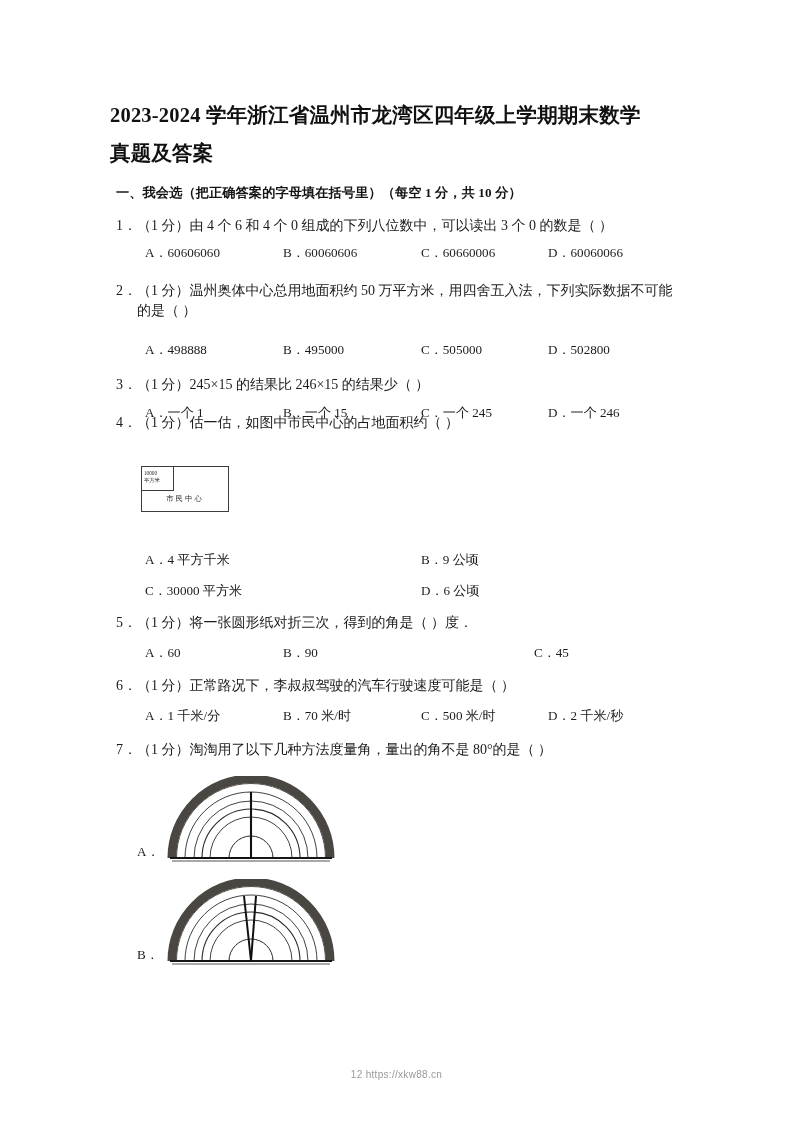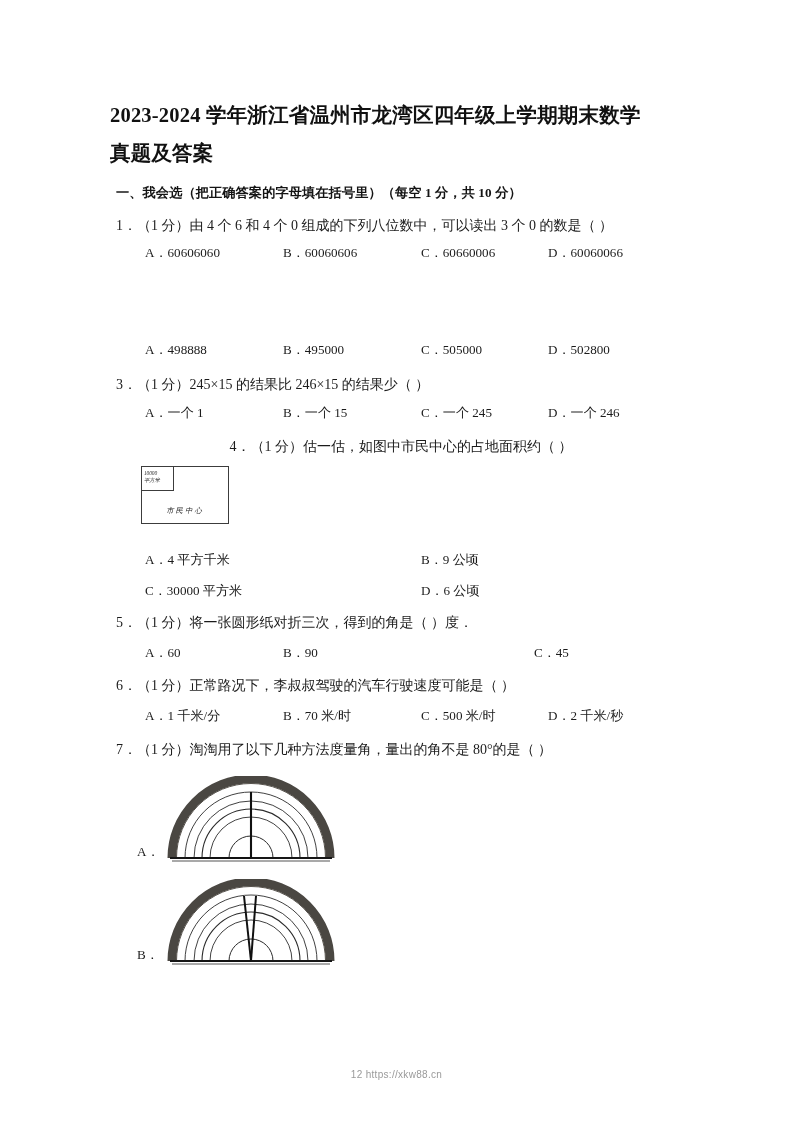--- a/index.html
+++ b/index.html
@@ -96,25 +96,24 @@
   .t1 { left: 21px; }
   .t2 { left: 159px; }
   .t3 { left: 410px; }
 
   
   .fig-hall {
     position: absolute;
     left: 141px;
     top: 466px;
     width: 88px;
-    height: 58px;
+    height: 46px;
     border: 1.6px solid #3c3c3c;
     background: #ffffff;
     box-sizing: border-box;
-    font-style: italic;
   }
   .fig-hall .inner-sq {
     position: absolute;
     left: -1px;
     top: -1px;
     width: 33px;
     height: 25px;
     border: 1.3px solid #3c3c3c;
     box-sizing: border-box;
     background: #ffffff;
@@ -182,38 +181,42 @@
   <div class="q" style="top:216px;">
     <span class="stem">1．（1 分）由 4 个 6 和 4 个 0 组成的下列八位数中，可以读出 3 个 0 的数是（      ）</span>
   </div>
   <div class="opts" style="top:243px;">
     <span class="opt c1">A．60606060</span>
     <span class="opt c2">B．60060606</span>
     <span class="opt c3">C．60660006</span>
     <span class="opt c4">D．60060066</span>
   </div>
 
+  <div class="q" style="top:281px;">
+    <span class="stem">2．（1 分）温州奥体中心总用地面积约 50 万平方米，用四舍五入法，下列实际数据不可能</span>
+    <span class="cont">的是（      ）</span>
+  </div>
   <div class="opts" style="top:340px;">
     <span class="opt c1">A．498888</span>
     <span class="opt c2">B．495000</span>
     <span class="opt c3">C．505000</span>
     <span class="opt c4">D．502800</span>
   </div>
 
   <div class="q" style="top:375px;">
     <span class="stem">3．（1 分）245×15 的结果比 246×15 的结果少（      ）</span>
   </div>
   <div class="opts" style="top:403px;">
     <span class="opt c1">A．一个 1</span>
     <span class="opt c2">B．一个 15</span>
     <span class="opt c3">C．一个 245</span>
     <span class="opt c4">D．一个 246</span>
   </div>
 
-  <div class="q" style="top:437px;text-align:center;">
+  <div class="q" style="top:413px;">
     <span class="stem">4．（1 分）估一估，如图中市民中心的占地面积约（      ）</span>
   </div>
 
   <div class="fig-hall">
     <div class="inner-sq">
       <span>10000</span><br>
       <span>平方米</span>
     </div>
     <div class="hall-label">市民中心</div>
   </div>

